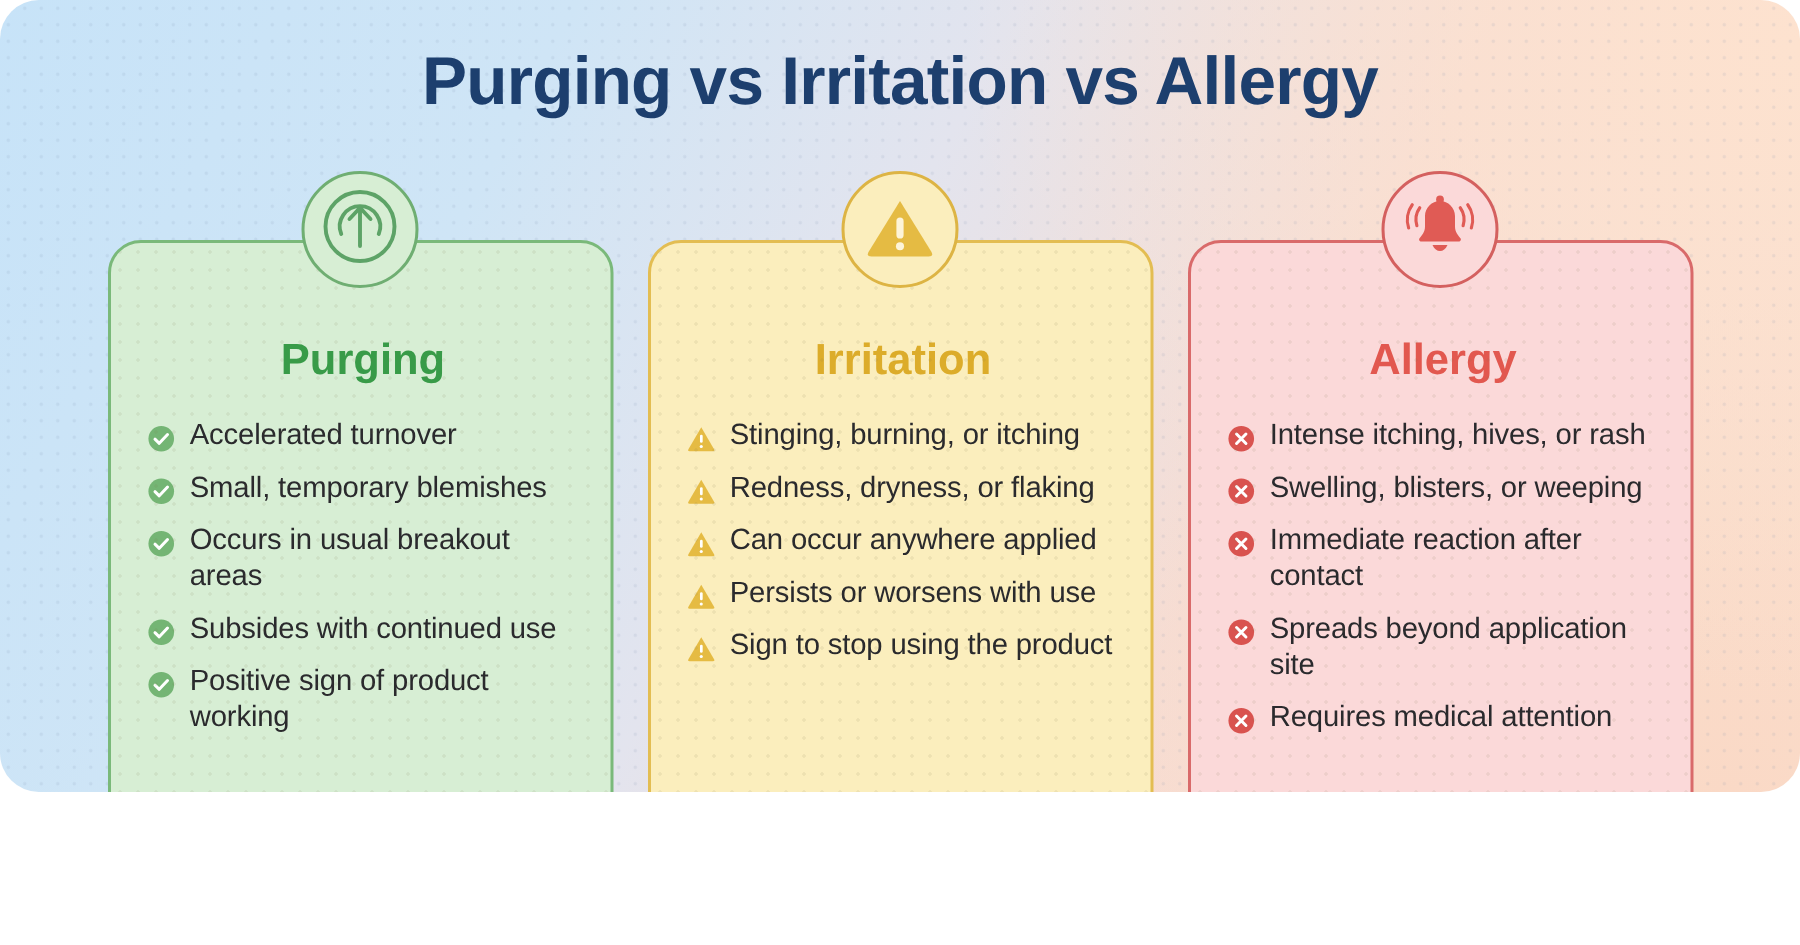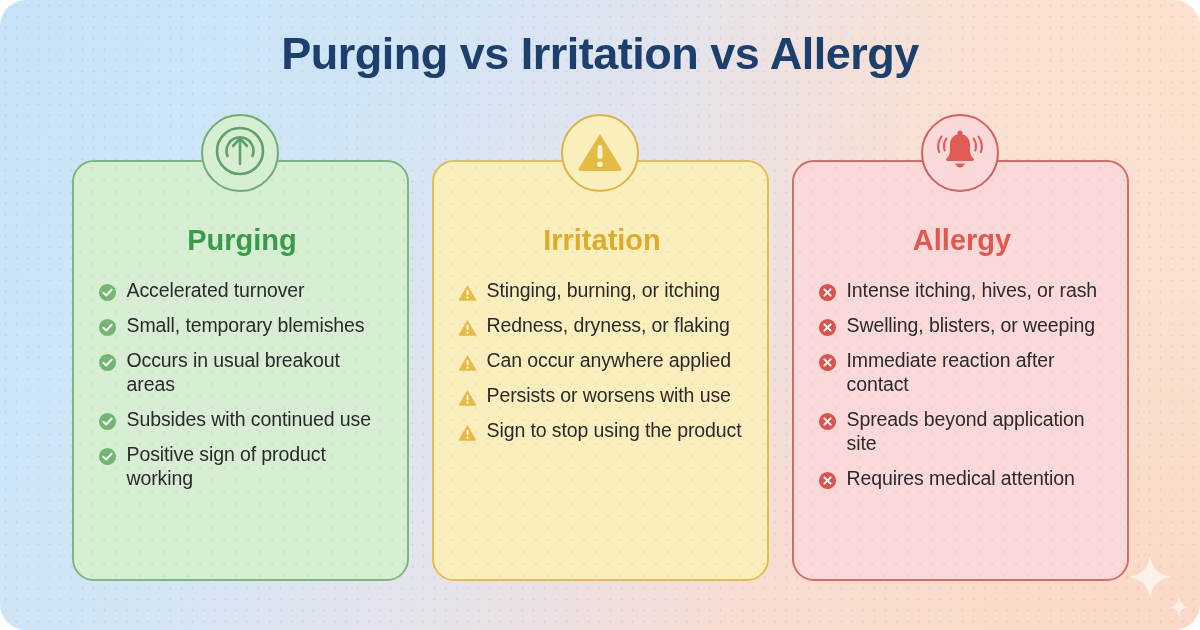--- a/index.html
+++ b/index.html
@@ -8,21 +8,21 @@
     width: 1200px;
     height: 630px;
     overflow: hidden;
     background: #ffffff;
     font-family: "Liberation Sans", sans-serif;
   }
 
   #canvas {
     position: relative;
     width: 1200px;
-    height: 630px;
+    height: 528px;
     border-radius: 26px;
     overflow: hidden;
     background:
       radial-gradient(ellipse 900px 700px at 100% 6%, #fde2cf 0%, rgba(253,226,207,0) 62%),
       radial-gradient(ellipse 780px 620px at 96% 100%, #fad9c6 0%, rgba(250,217,198,0) 60%),
       linear-gradient(118deg, #c7e3f8 0%, #cfe5f6 26%, #e3e4ee 46%, #f6ddd4 68%, #fbe0ce 100%);
   }
 
   
   #dots {

